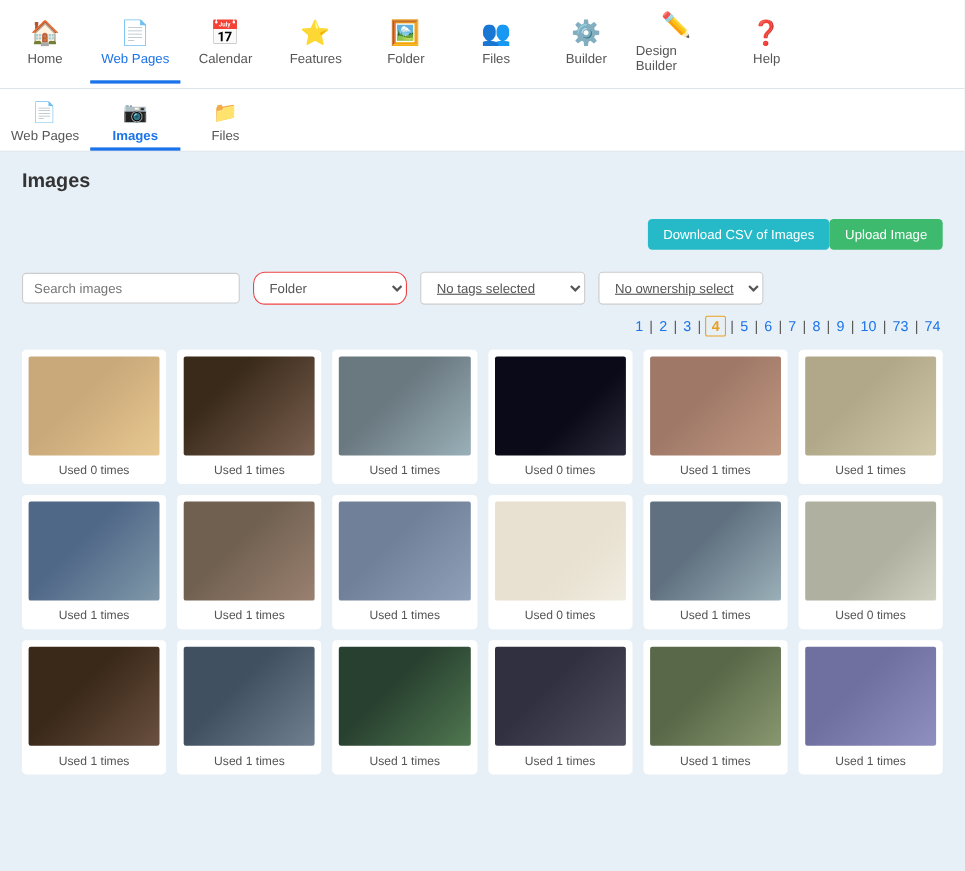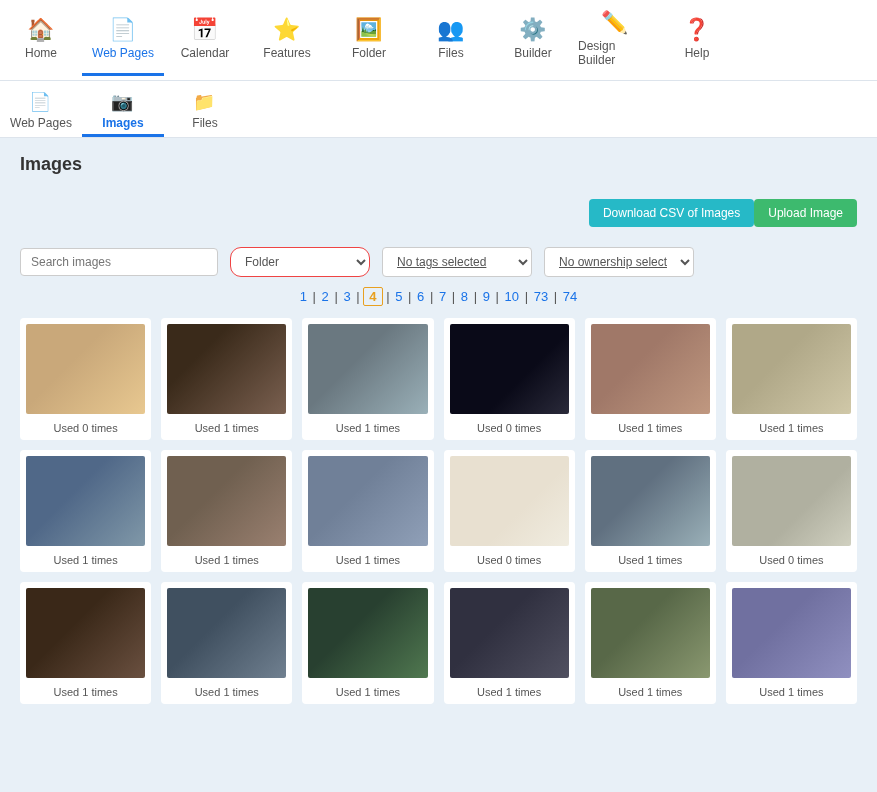--- a/index.html
+++ b/index.html
@@ -112,21 +112,21 @@
       padding: 6px 10px;
       font-size: 12px;
       width: 150px;
       background: #fff;
       color: #555;
       text-decoration: underline;
     }
 
     
     .pagination {
-      text-align: center;
+      text-align: right;
       margin-bottom: 14px;
       font-size: 13px;
     }
     .pagination a {
       color: #1a73e8;
       text-decoration: none;
       margin: 0 2px;
     }
     .pagination .current {
       color: #e8a020;

